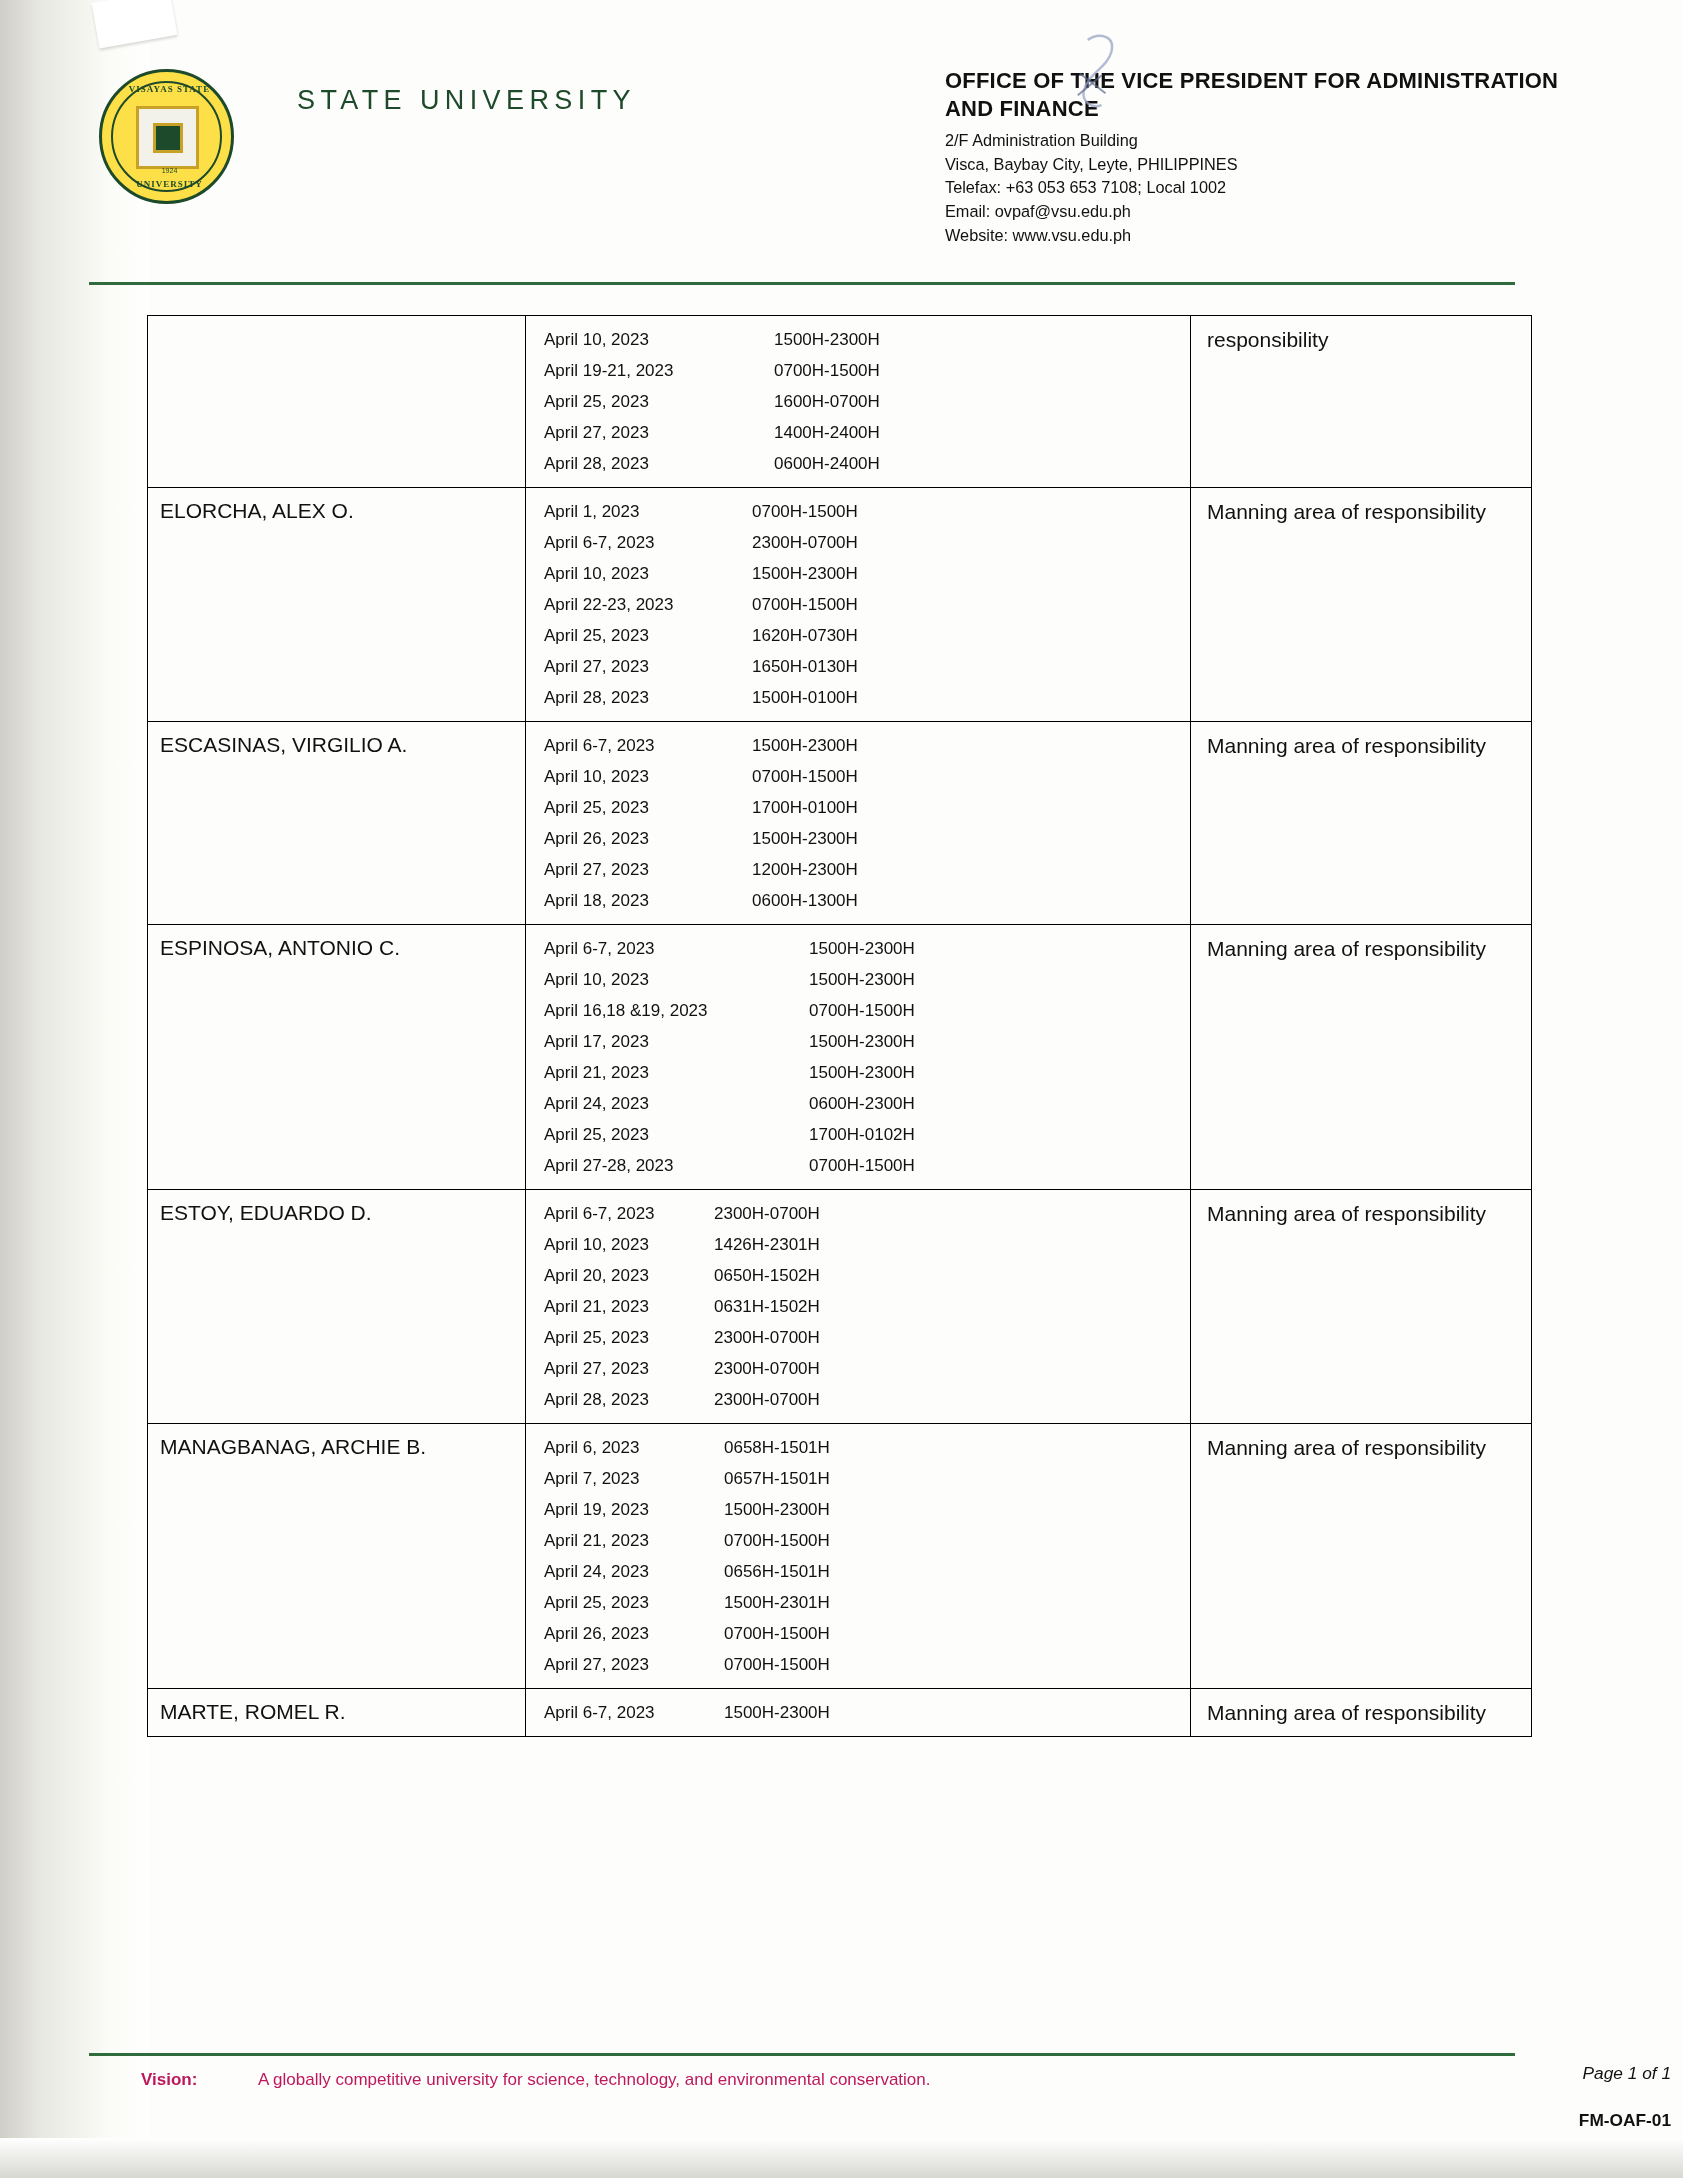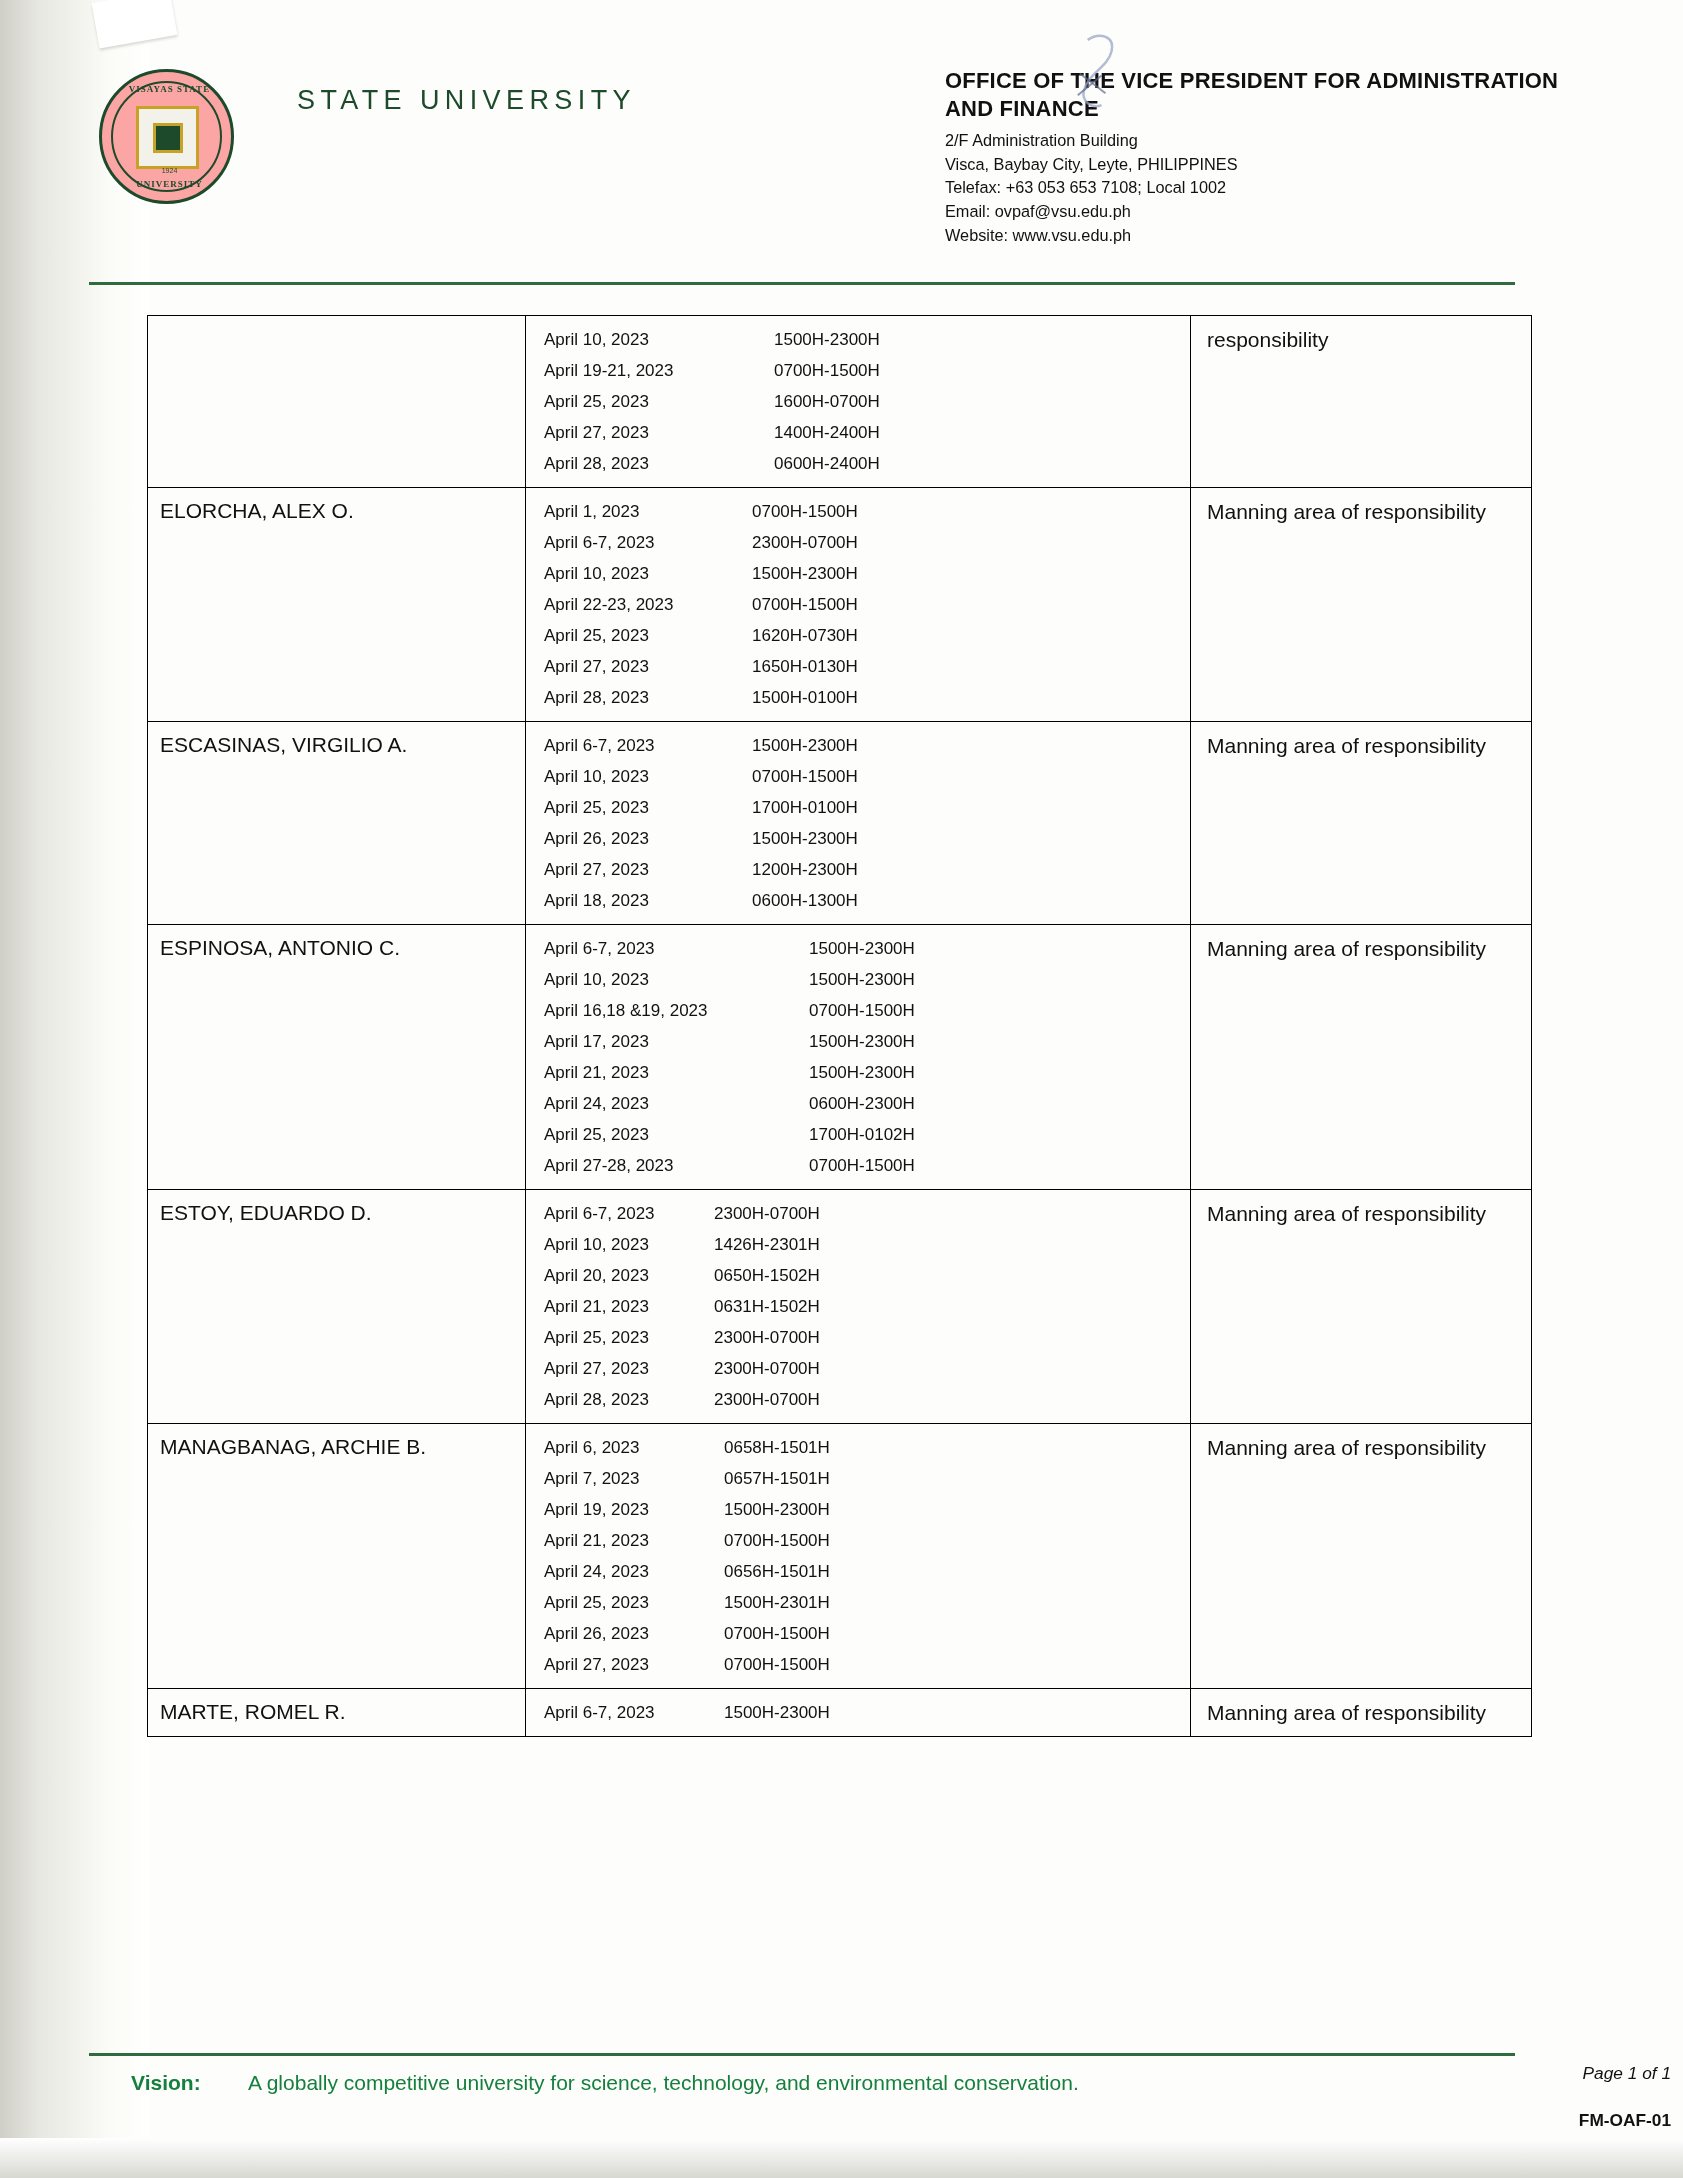--- a/index.html
+++ b/index.html
@@ -55,21 +55,21 @@
   .logo-wrap {
     position: absolute;
     left: 99px; top: 69px;
     width: 139px; height: 139px;
   }
   .seal {
     width: 135px; height: 135px;
     border-radius: 50%;
     border: 3px solid #1d4a2b;
     position: relative;
-    background: #fca5a5;
+    background: #fde047;
     box-sizing: border-box;
   }
   .seal:after {
     content: "";
     position: absolute;
     left: 9px; top: 9px; right: 9px; bottom: 9px;
     border-radius: 50%;
     border: 2px solid #1d4a2b;
   }
   .seal-inner {
@@ -237,24 +237,24 @@
   
   .footer-rule {
     position: absolute;
     left: 89px; top: 2053px;
     width: 1426px;
     height: 3px;
     background: #2f6b3d;
   }
   .footer {
     position: absolute;
-    left: 131px; top: 2069px;
+    left: 141px; top: 2069px;
     width: 1406px;
-    font-size: 21px;
-    color: #15803d;
+    font-size: 17px;
+    color: #be185d;
   }
   .f-row {
     display: flex;
     line-height: 1.35;
     margin-bottom: 4px;
   }
   .f-label {
     width: 117px;
     font-weight: bold;
   }

